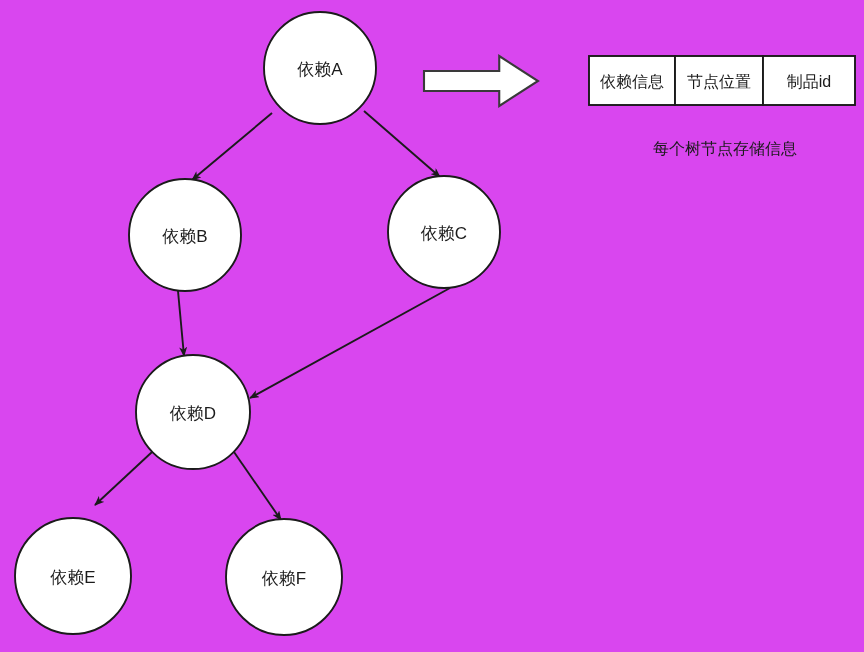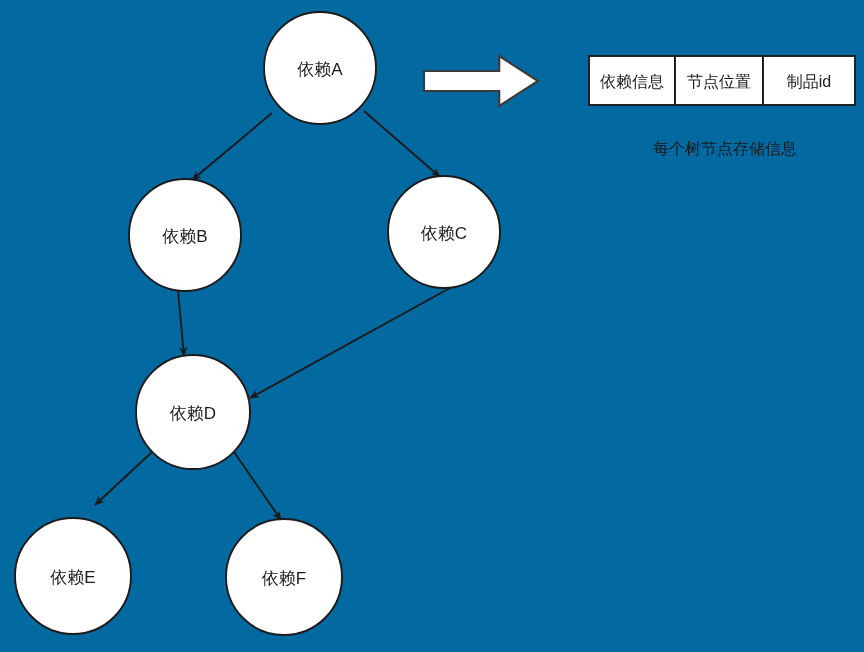--- a/index.html
+++ b/index.html
@@ -7,21 +7,21 @@
     padding: 0;
     background: #ffffff;
   }
   body {
     font-family: "Liberation Sans", "DejaVu Sans", sans-serif;
   }
   #canvas {
     position: relative;
     width: 864px;
     height: 652px;
-    background: #0369a1;
+    background: #d946ef;
     overflow: hidden;
   }
   #diagram-svg {
     position: absolute;
     left: 0;
     top: 0;
     width: 864px;
     height: 652px;
   }
   .node-circle {

